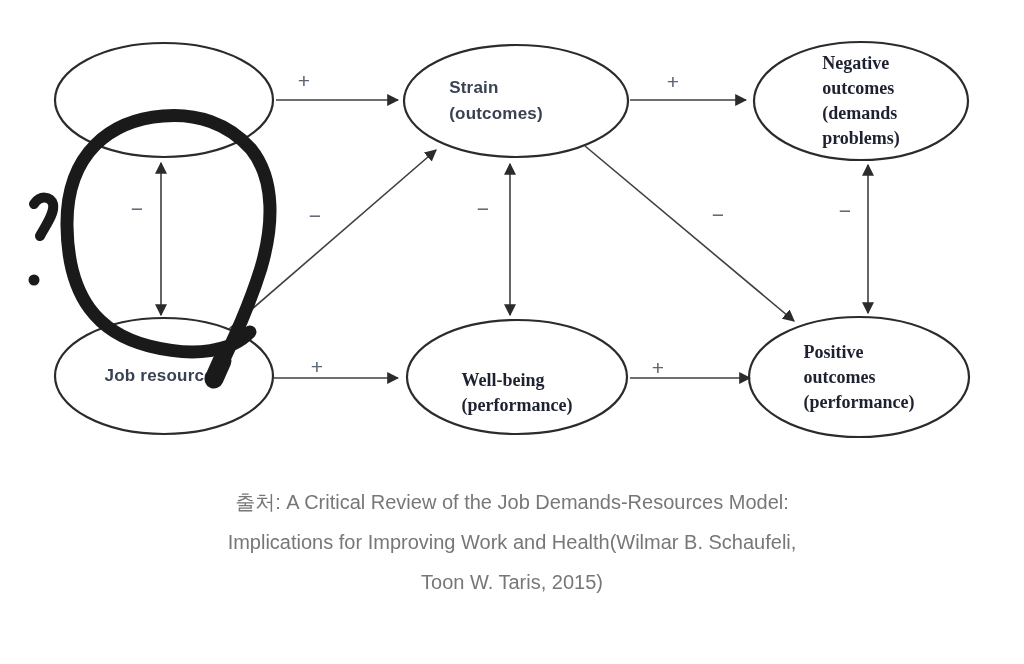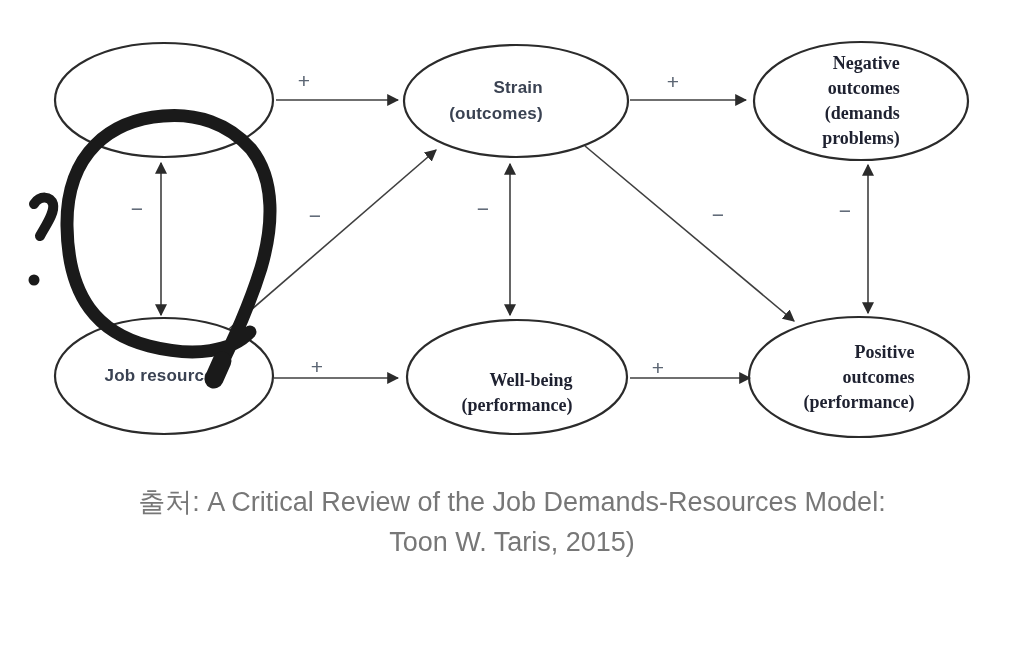--- a/index.html
+++ b/index.html
@@ -1,30 +1,30 @@
 <!DOCTYPE html>
 <html><head>
 <meta charset="utf-8">
 <style>
   html,body{margin:0;padding:0;background:#ffffff;}
   .page{position:relative;width:1024px;height:664px;background:#ffffff;overflow:hidden;
         font-family:"Liberation Sans", sans-serif;}
   .stage{position:absolute;left:0;top:0;width:1024px;height:460px;}
   .stage svg{position:absolute;left:0;top:0;}
   .overlay{pointer-events:none;}
-  .nlabel{position:absolute;transform:translate(-50%,-50%);text-align:right;white-space:nowrap;}
+  .nlabel{position:absolute;transform:translate(-50%,-50%);text-align:left;white-space:nowrap;}
   .nlabel .ln{display:block;}
   .sans{font-family:"Liberation Sans", sans-serif;font-weight:600;font-size:17px;
         line-height:26px;color:#3a4252;letter-spacing:0.2px;}
   .serif{font-family:"Liberation Serif", serif;font-weight:700;font-size:18px;
          line-height:25px;color:#1e2130;}
   .sign{position:absolute;transform:translate(-50%,-50%);font-size:21px;font-weight:400;
         color:#5b6573;font-family:"Liberation Sans", sans-serif;}
   .caption{position:absolute;left:0;top:482px;width:1024px;text-align:center;
-           font-size:27px;line-height:40px;color:#777777;font-weight:400;
+           font-size:20px;line-height:40px;color:#777777;font-weight:400;
            font-family:"Liberation Sans", sans-serif;}
   .caption .cline{display:block;}
 </style>
 </head>
 <body>
 
 <div class="page">
   <div class="stage">
 
     <svg width="1024" height="460" viewBox="0 0 1024 460">
@@ -94,15 +94,16 @@
                C 68 299 99 333 149 346
                C 196 358 232 351 250 332" fill="none" stroke="#1a1a1a" stroke-width="13" stroke-linecap="round" stroke-linejoin="round"></path>
       <line x1="222" y1="361" x2="214" y2="379" stroke="#1a1a1a" stroke-width="19" stroke-linecap="round"></line>
       <path d="M 34 204 C 40 195 51 196 53 204 C 55 213 46 225 40 236" fill="none" stroke="#1a1a1a" stroke-width="10" stroke-linecap="round"></path>
       <circle cx="34" cy="280" r="5.5" fill="#1a1a1a"></circle>
     </svg>
   </div>
 
   <div class="caption">
     <span class="cline">출처: A Critical Review of the Job Demands-Resources Model:</span>
+    <span class="cline">Implications for Improving Work and Health(Wilmar B. Schaufeli,</span>
     <span class="cline">Toon W. Taris, 2015)</span>
   </div>
 </div>
 
 </body></html>

